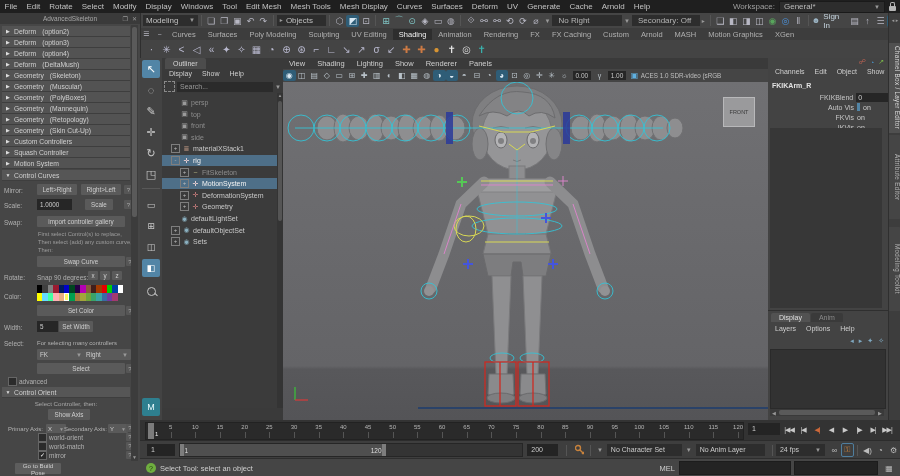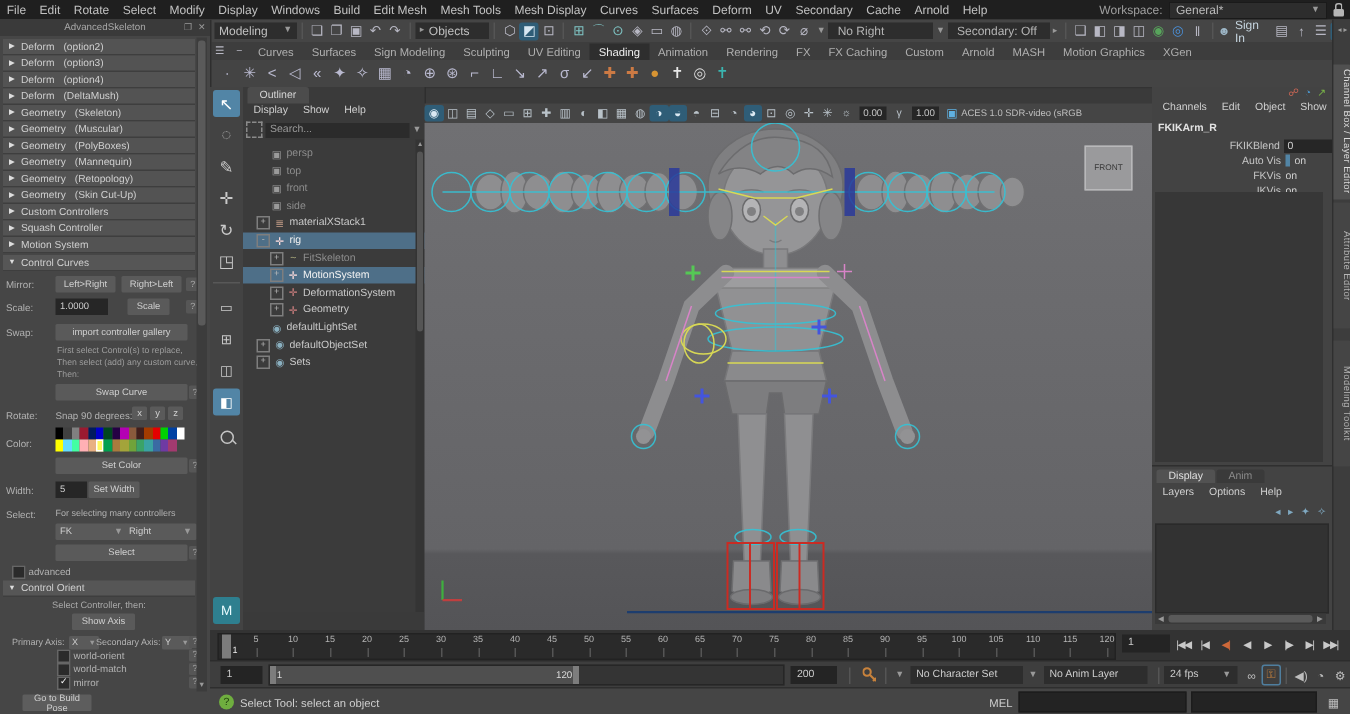--- a/index.html
+++ b/index.html
@@ -105,29 +105,29 @@
 
   <div id="menubar" class="abs">
     <div id="menubar-items" class="flex">
         <span class="mi">File</span>
         <span class="mi">Edit</span>
         <span class="mi">Rotate</span>
         <span class="mi">Select</span>
         <span class="mi">Modify</span>
         <span class="mi">Display</span>
         <span class="mi">Windows</span>
-        <span class="mi">Build</span>
+        <span class="mi">Tool</span>
         <span class="mi">Edit Mesh</span>
         <span class="mi">Mesh Tools</span>
         <span class="mi">Mesh Display</span>
         <span class="mi">Curves</span>
         <span class="mi">Surfaces</span>
         <span class="mi">Deform</span>
         <span class="mi">UV</span>
-        <span class="mi">Secondary</span>
+        <span class="mi">Generate</span>
         <span class="mi">Cache</span>
         <span class="mi">Arnold</span>
         <span class="mi">Help</span>
       </div>
     <div style="flex:1"></div>
     <span style="color:#9f9f9f;margin-right:4px;">Workspace:</span>
     <span class="ws-field flex">
       <span style="flex:1">General*</span>
       <span class="ddarrow">▼</span>
     </span>
@@ -201,21 +201,21 @@
         <span class="ticon active">▦</span>
       </div>
   </div>
 
   <div id="shelftabs" class="abs">
     <span class="ticon" style="font-size:7px;">☰</span>
     <span class="ticon" style="font-size:7px;">−</span>
     <div id="shelf-tabs" class="flex">
         <span class="stab">Curves</span>
         <span class="stab">Surfaces</span>
-        <span class="stab">Sign Modeling</span>
+        <span class="stab">Poly Modeling</span>
         <span class="stab">Sculpting</span>
         <span class="stab">UV Editing</span>
         <span class="stab active">Shading</span>
         <span class="stab">Animation</span>
         <span class="stab">Rendering</span>
         <span class="stab">FX</span>
         <span class="stab">FX Caching</span>
         <span class="stab">Custom</span>
         <span class="stab">Arnold</span>
         <span class="stab">MASH</span>
@@ -512,20 +512,28 @@
           <span style="white-space: nowrap;">Sets</span>
         </div>
       </div>
     <div class="abs" style="left:115px;top:35px;width:6px;height:315px;background:#343434;">
       <div style="position:absolute;top:0;left:0;width:6px;text-align:center;font-size:4.5px;color:#999;">▲</div>
       <div style="position:absolute;top:8px;left:1px;width:4px;height:120px;background:#555;border-radius:2px;"></div>
     </div>
   </div>
 
   <div id="viewport" class="abs">
+    <div id="vp-menus">
+        <span>View</span>
+        <span>Shading</span>
+        <span>Lighting</span>
+        <span>Show</span>
+        <span>Renderer</span>
+        <span>Panels</span>
+      </div>
     <div id="vp-iconrow">
       <div id="vp-icons" class="flex">
           <span class="vpicon active">◉</span>
           <span class="vpicon">◫</span>
           <span class="vpicon">▤</span>
           <span class="vpicon">◇</span>
           <span class="vpicon">▭</span>
           <span class="vpicon">⊞</span>
           <span class="vpicon">✚</span>
           <span class="vpicon">▥</span>

